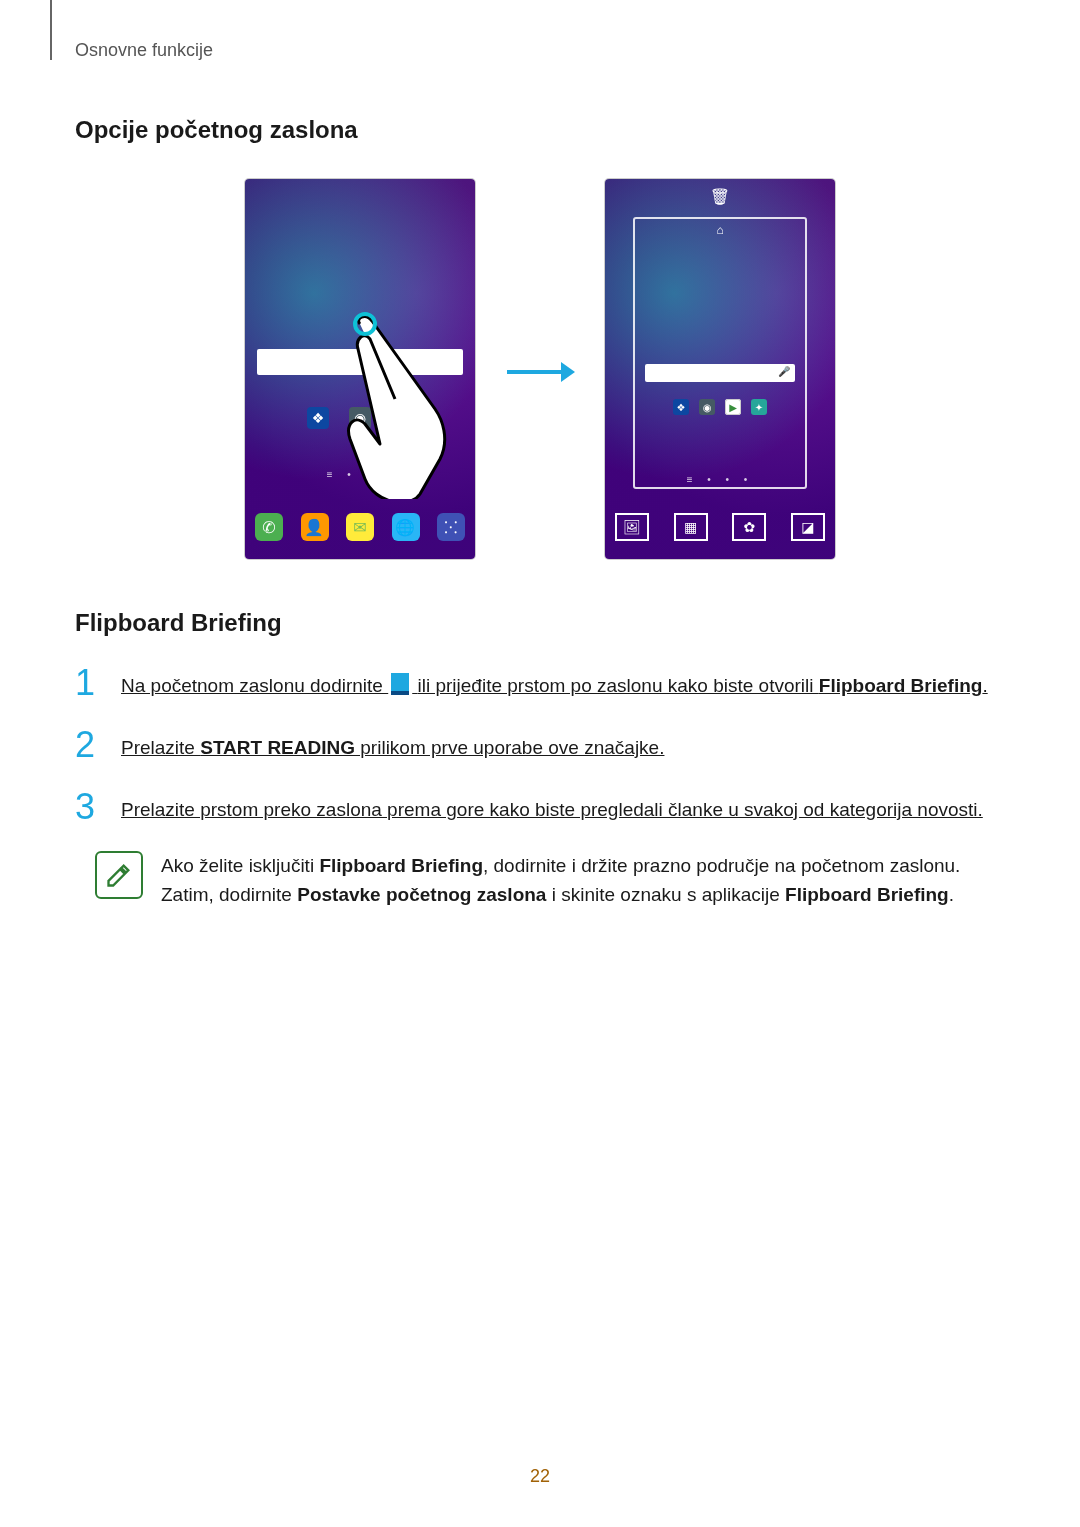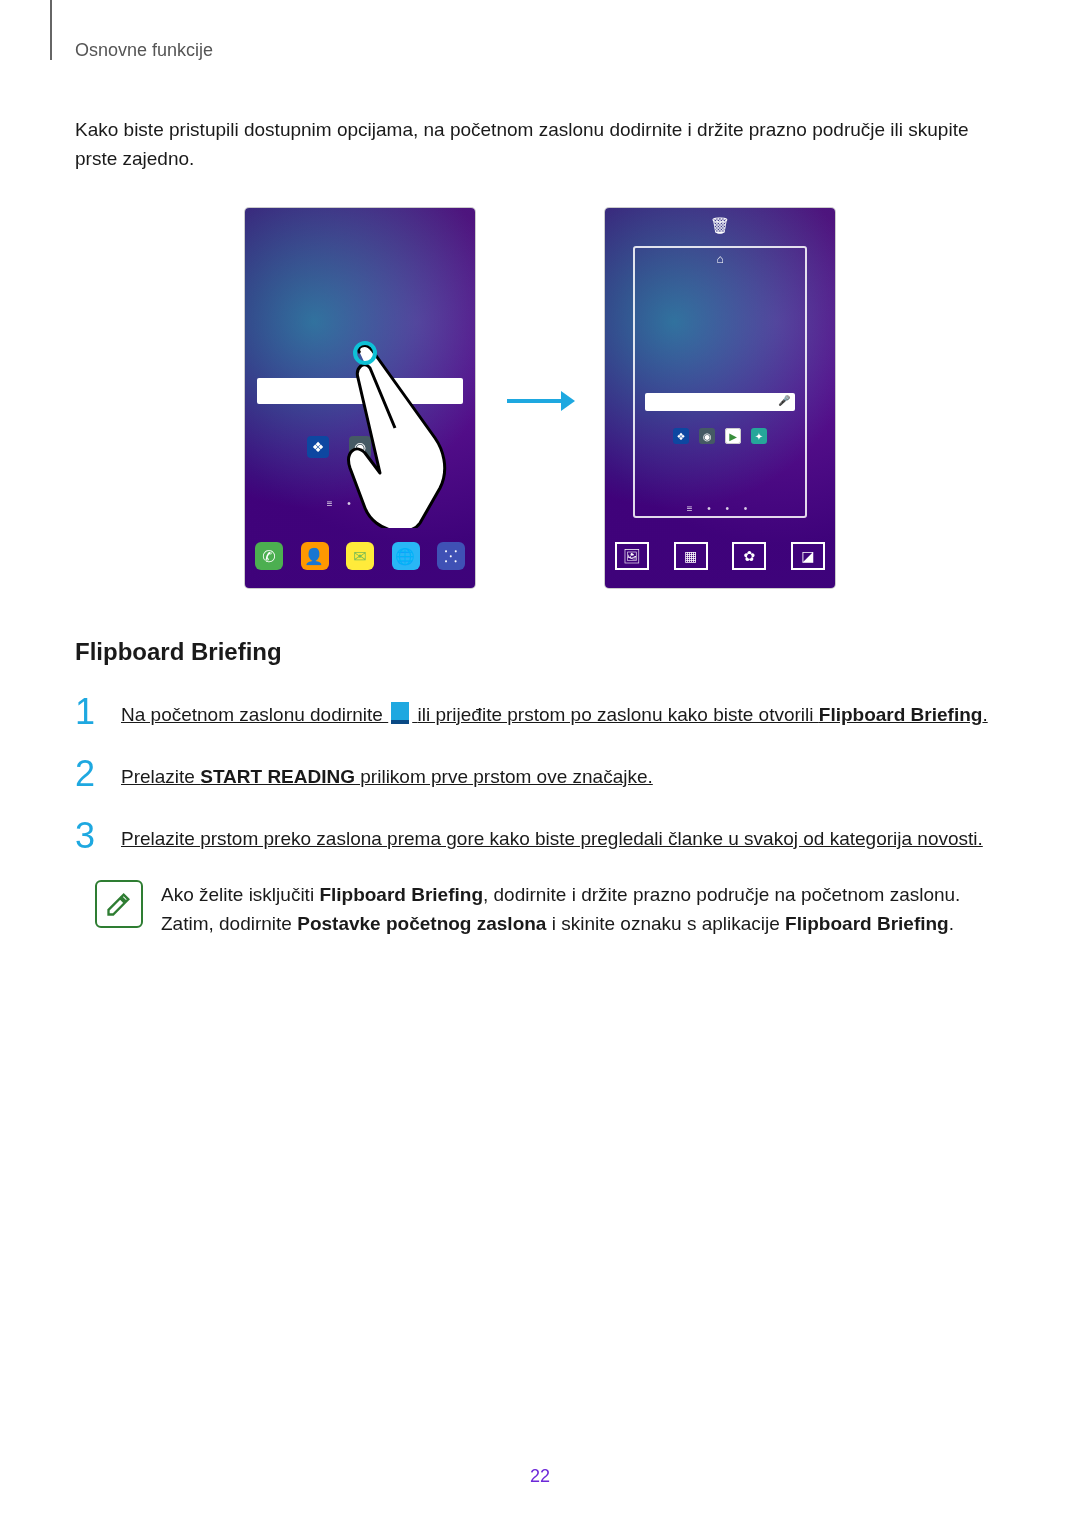--- a/index.html
+++ b/index.html
@@ -241,33 +241,33 @@
     flex: 0 0 44px;
   }
   .note-icon svg { width: 28px; height: 28px; }
   .note-body { flex: 1; line-height: 1.55; }
   .page-num {
     position: absolute;
     bottom: 40px;
     left: 0; right: 0;
     text-align: center;
     font-size: 18px;
-    color: #6d28d9;
+    color: #a16207;
   }
   b { font-weight: bold; }
 </style>
 </head>
 <body>
 
 <div class="page">
   <div class="margin-bar"></div>
 
   <div class="breadcrumb">Osnovne funkcije</div>
 
-  <p>Kako biste pristupili dostupnim opcijama, na početnom zaslonu dodirnite i držite prazno područje ili skupite prste zajedno.</p>
+  <h2>Opcije početnog zaslona</h2>
 
   <div class="figure-row">
 
     <div class="phone">
       <div class="search-bar"></div>
       <div class="mid-icons">
         <span class="ic dropbox">❖</span>
         <span class="ic camera">◉</span>
         <span class="ic play">▶</span>
       </div>
@@ -325,21 +325,21 @@
         <span>Na početnom zaslonu dodirnite </span>
         <span class="inline-tile"></span>
         <span> ili prijeđite prstom po zaslonu kako biste otvorili </span>
         <b>Flipboard Briefing</b><span>.</span>
       </div>
     </div>
 
     <div class="step">
       <div class="step-num">2</div>
       <div class="step-body">
-        <span>Prelazite </span><b>START READING</b><span> prilikom prve prstom ove značajke.</span>
+        <span>Prelazite </span><b>START READING</b><span> prilikom prve uporabe ove značajke.</span>
       </div>
     </div>
 
     <div class="step">
       <div class="step-num">3</div>
       <div class="step-body">
         <span>Prelazite prstom preko zaslona prema gore kako biste pregledali članke u svakoj od kategorija novosti.</span>
       </div>
     </div>
   </div>

